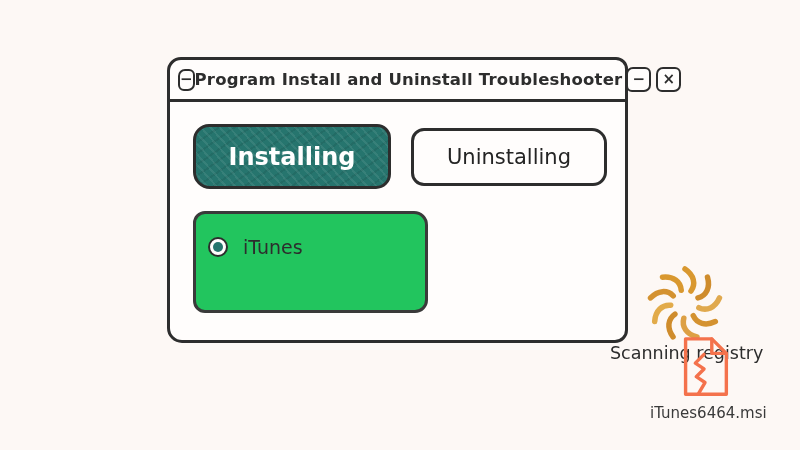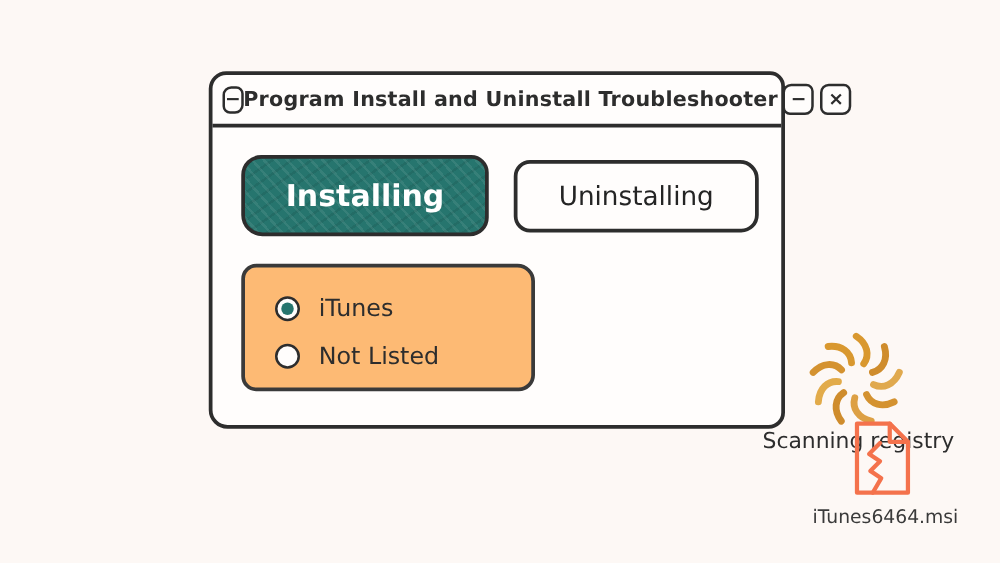--- a/index.html
+++ b/index.html
@@ -74,23 +74,23 @@
     display:flex;align-items:center;justify-content:center;
     box-sizing:border-box;
     text-align:right;
   }
   
   .radio-box{
     position:absolute;left:23px;top:151px;
     width:235px;height:102px;
     border:3px solid #3a3a3a;
     border-radius:12px 14px 13px 12px;
-    background:#fdba74;
-    box-sizing:border-box;
-    padding:14px 0 0 24px;
+    background:#22c55e;
+    box-sizing:border-box;
+    padding:14px 0 0 12px;
   }
   .radio-row{
     display:flex;align-items:center;gap:15px;
     height:38px;
     cursor:default;
   }
   .radio-circle{
     width:20px;height:20px;
     border:2.5px solid #2d2d2d;
     border-radius:50%;
@@ -159,26 +159,20 @@
       <span>Uninstalling</span>
     </div>
 
     <div class="radio-box">
       <div class="radio-row selected">
         <span class="radio-circle">
             <span class="radio-dot"></span>
           </span>
         <span class="radio-label">iTunes</span>
       </div>
-      <div class="radio-row">
-        <span class="radio-circle">
-            <span class="radio-dot"></span>
-          </span>
-        <span class="radio-label">Not Listed</span>
-      </div>
     </div>
 
     <div class="spinner-wrap">
       <svg width="80" height="82" viewBox="0 0 80 82">
         <g transform="translate(40,41)">
           <g transform="rotate(0)">
               <path d="M0,-35 C9,-29 11,-20 6,-13" fill="none" stroke="#d9982f" stroke-width="5.5" stroke-linecap="round"></path>
             </g>
           <g transform="rotate(40)">
               <path d="M0,-35 C9,-29 11,-20 6,-13" fill="none" stroke="#cf8c2c" stroke-width="5.5" stroke-linecap="round"></path>

